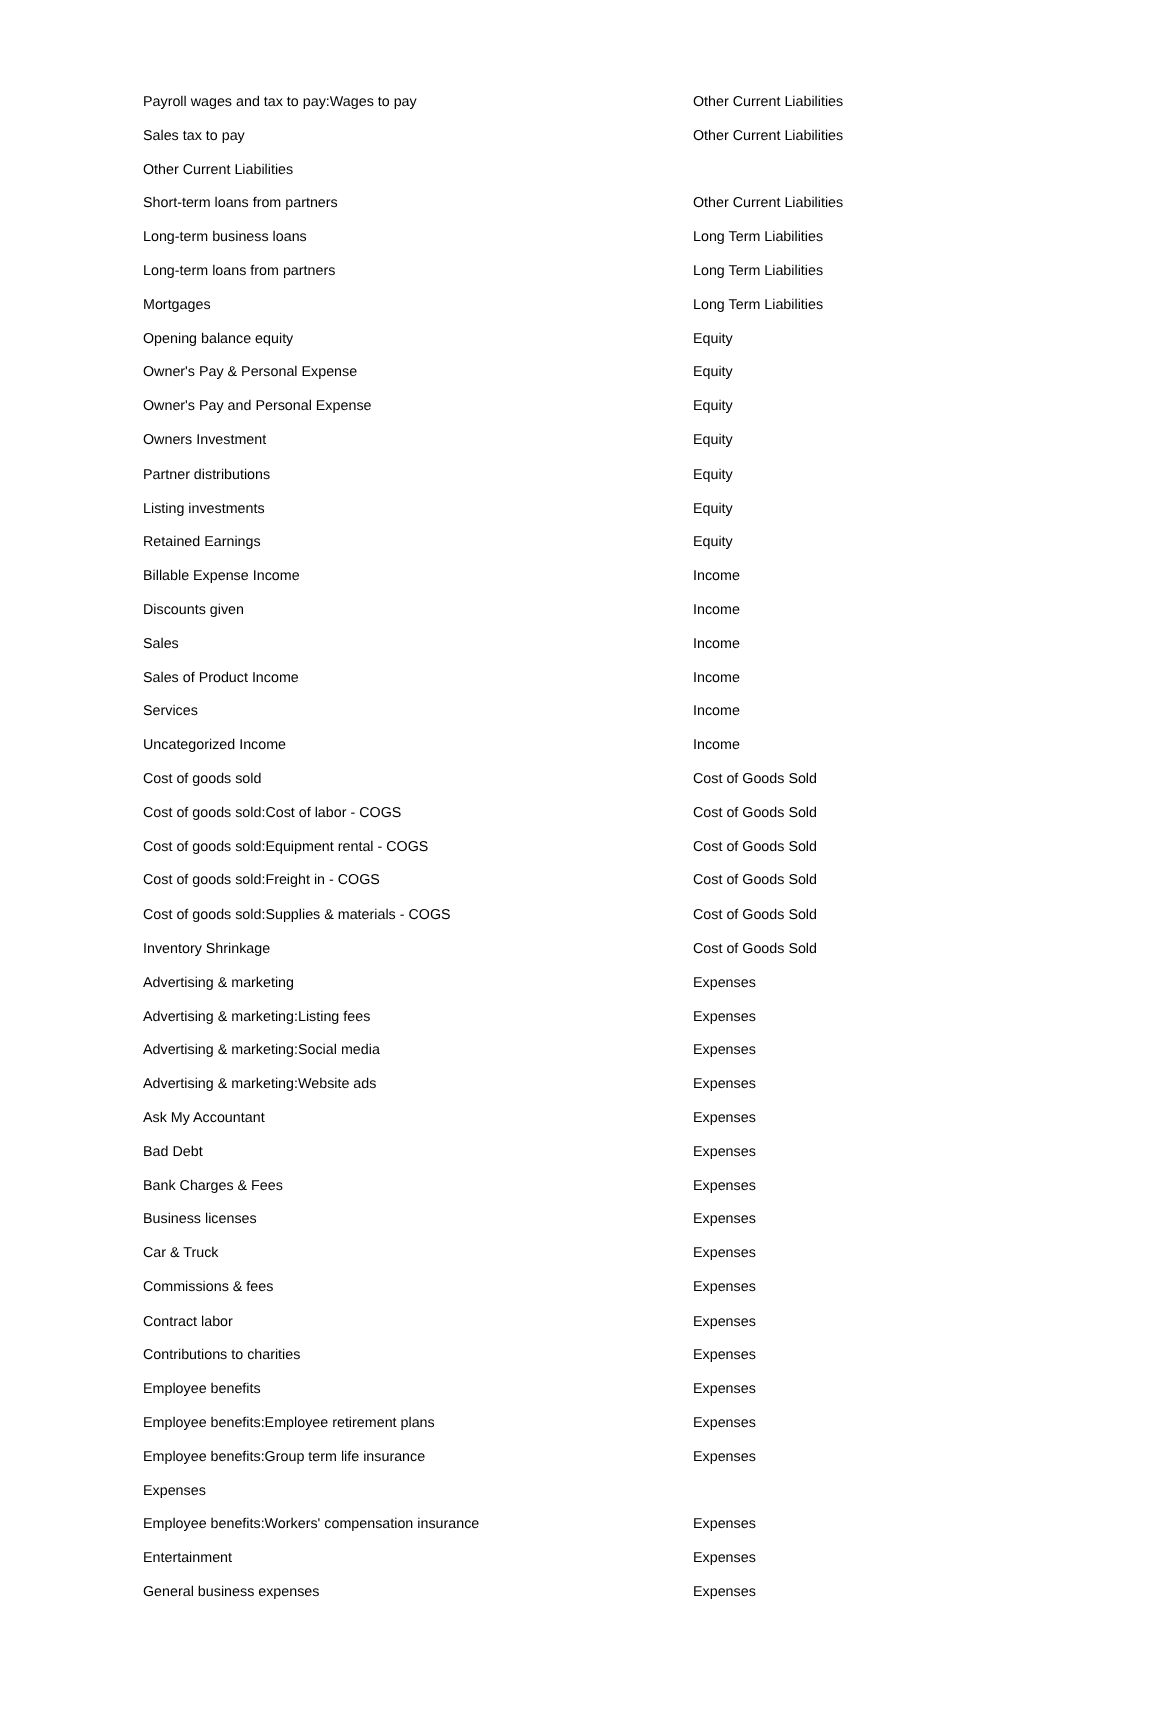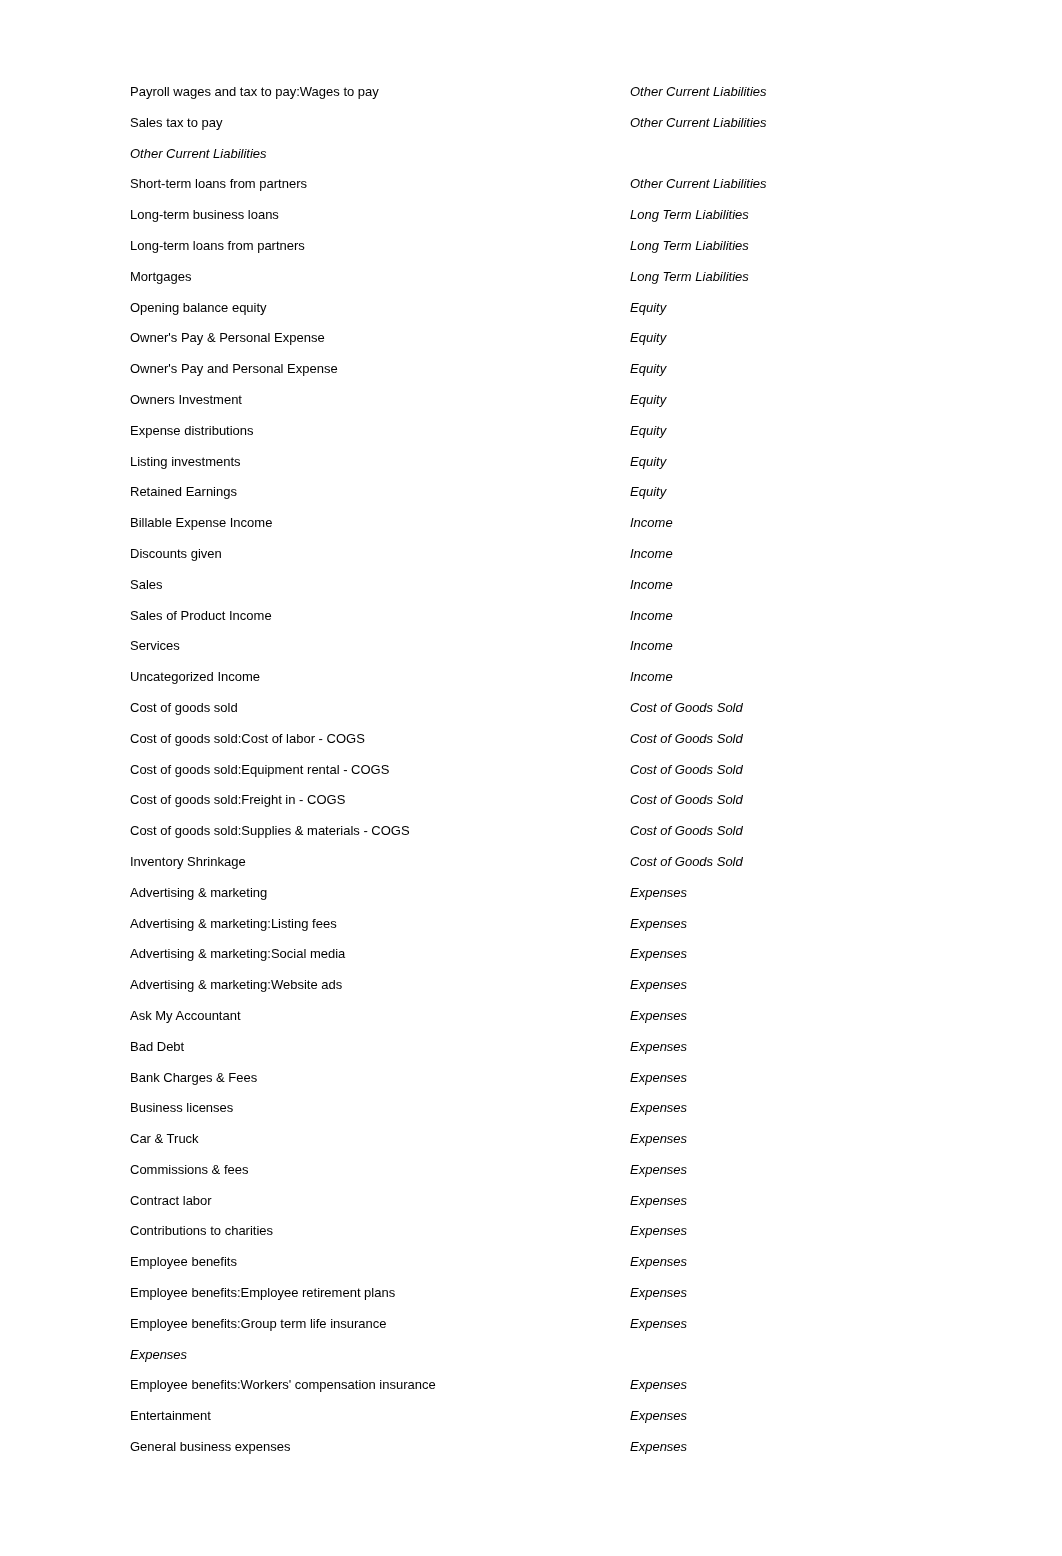--- a/index.html
+++ b/index.html
@@ -1,21 +1,21 @@
 <!DOCTYPE html>
 <html><head>
 <meta charset="utf-8">
 <style>
   * { margin: 0; padding: 0; box-sizing: border-box; }
   html, body { width: 1062px; height: 1556px; background: #ffffff; }
   body { font-family: Arial, Helvetica, sans-serif; font-size: 13px; color: #000000; }
   .page { padding: 84px 130px 0 130px; }
   .row { display: flex; align-items: baseline; height: 30.8px; }
   .col-name { width: 500px; flex-shrink: 0; }
-  .col-type { flex: 1; font-style: italic; }
+  .col-type { flex: 1; }
 </style>
 </head>
 <body>
 
 <div class="page" id="table-body">
     <div class="row">
       <div class="col-name">Payroll wages and tax to pay:Wages to pay</div>
       <div class="col-type">Other Current Liabilities</div>
     </div>
     <div class="row">
@@ -51,21 +51,21 @@
     </div>
     <div class="row">
       <div class="col-name">Owner's Pay and Personal Expense</div>
       <div class="col-type">Equity</div>
     </div>
     <div class="row">
       <div class="col-name">Owners Investment</div>
       <div class="col-type">Equity</div>
     </div>
     <div class="row">
-      <div class="col-name">Expense distributions</div>
+      <div class="col-name">Partner distributions</div>
       <div class="col-type">Equity</div>
     </div>
     <div class="row">
       <div class="col-name">Listing investments</div>
       <div class="col-type">Equity</div>
     </div>
     <div class="row">
       <div class="col-name">Retained Earnings</div>
       <div class="col-type">Equity</div>
     </div>

